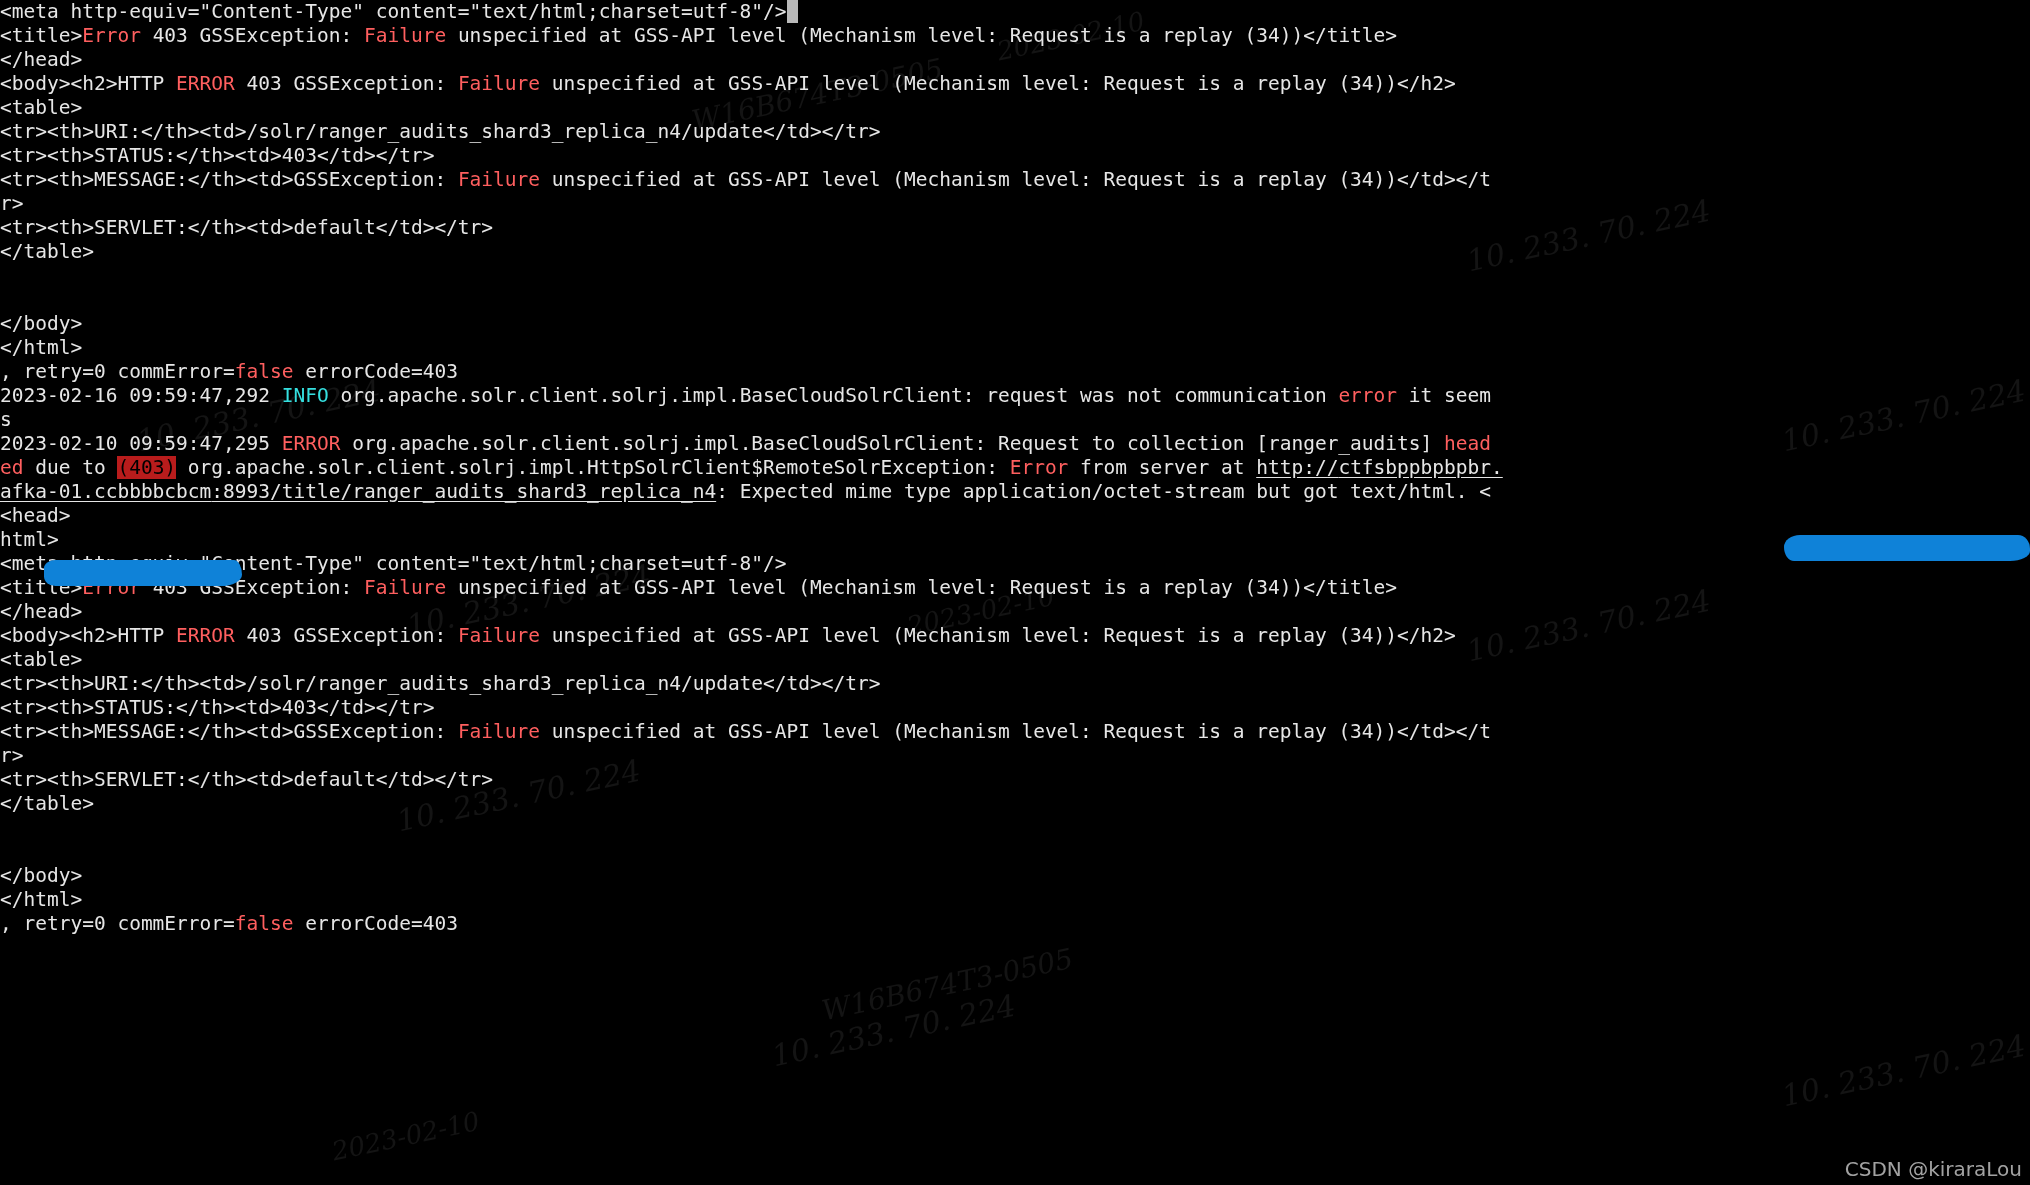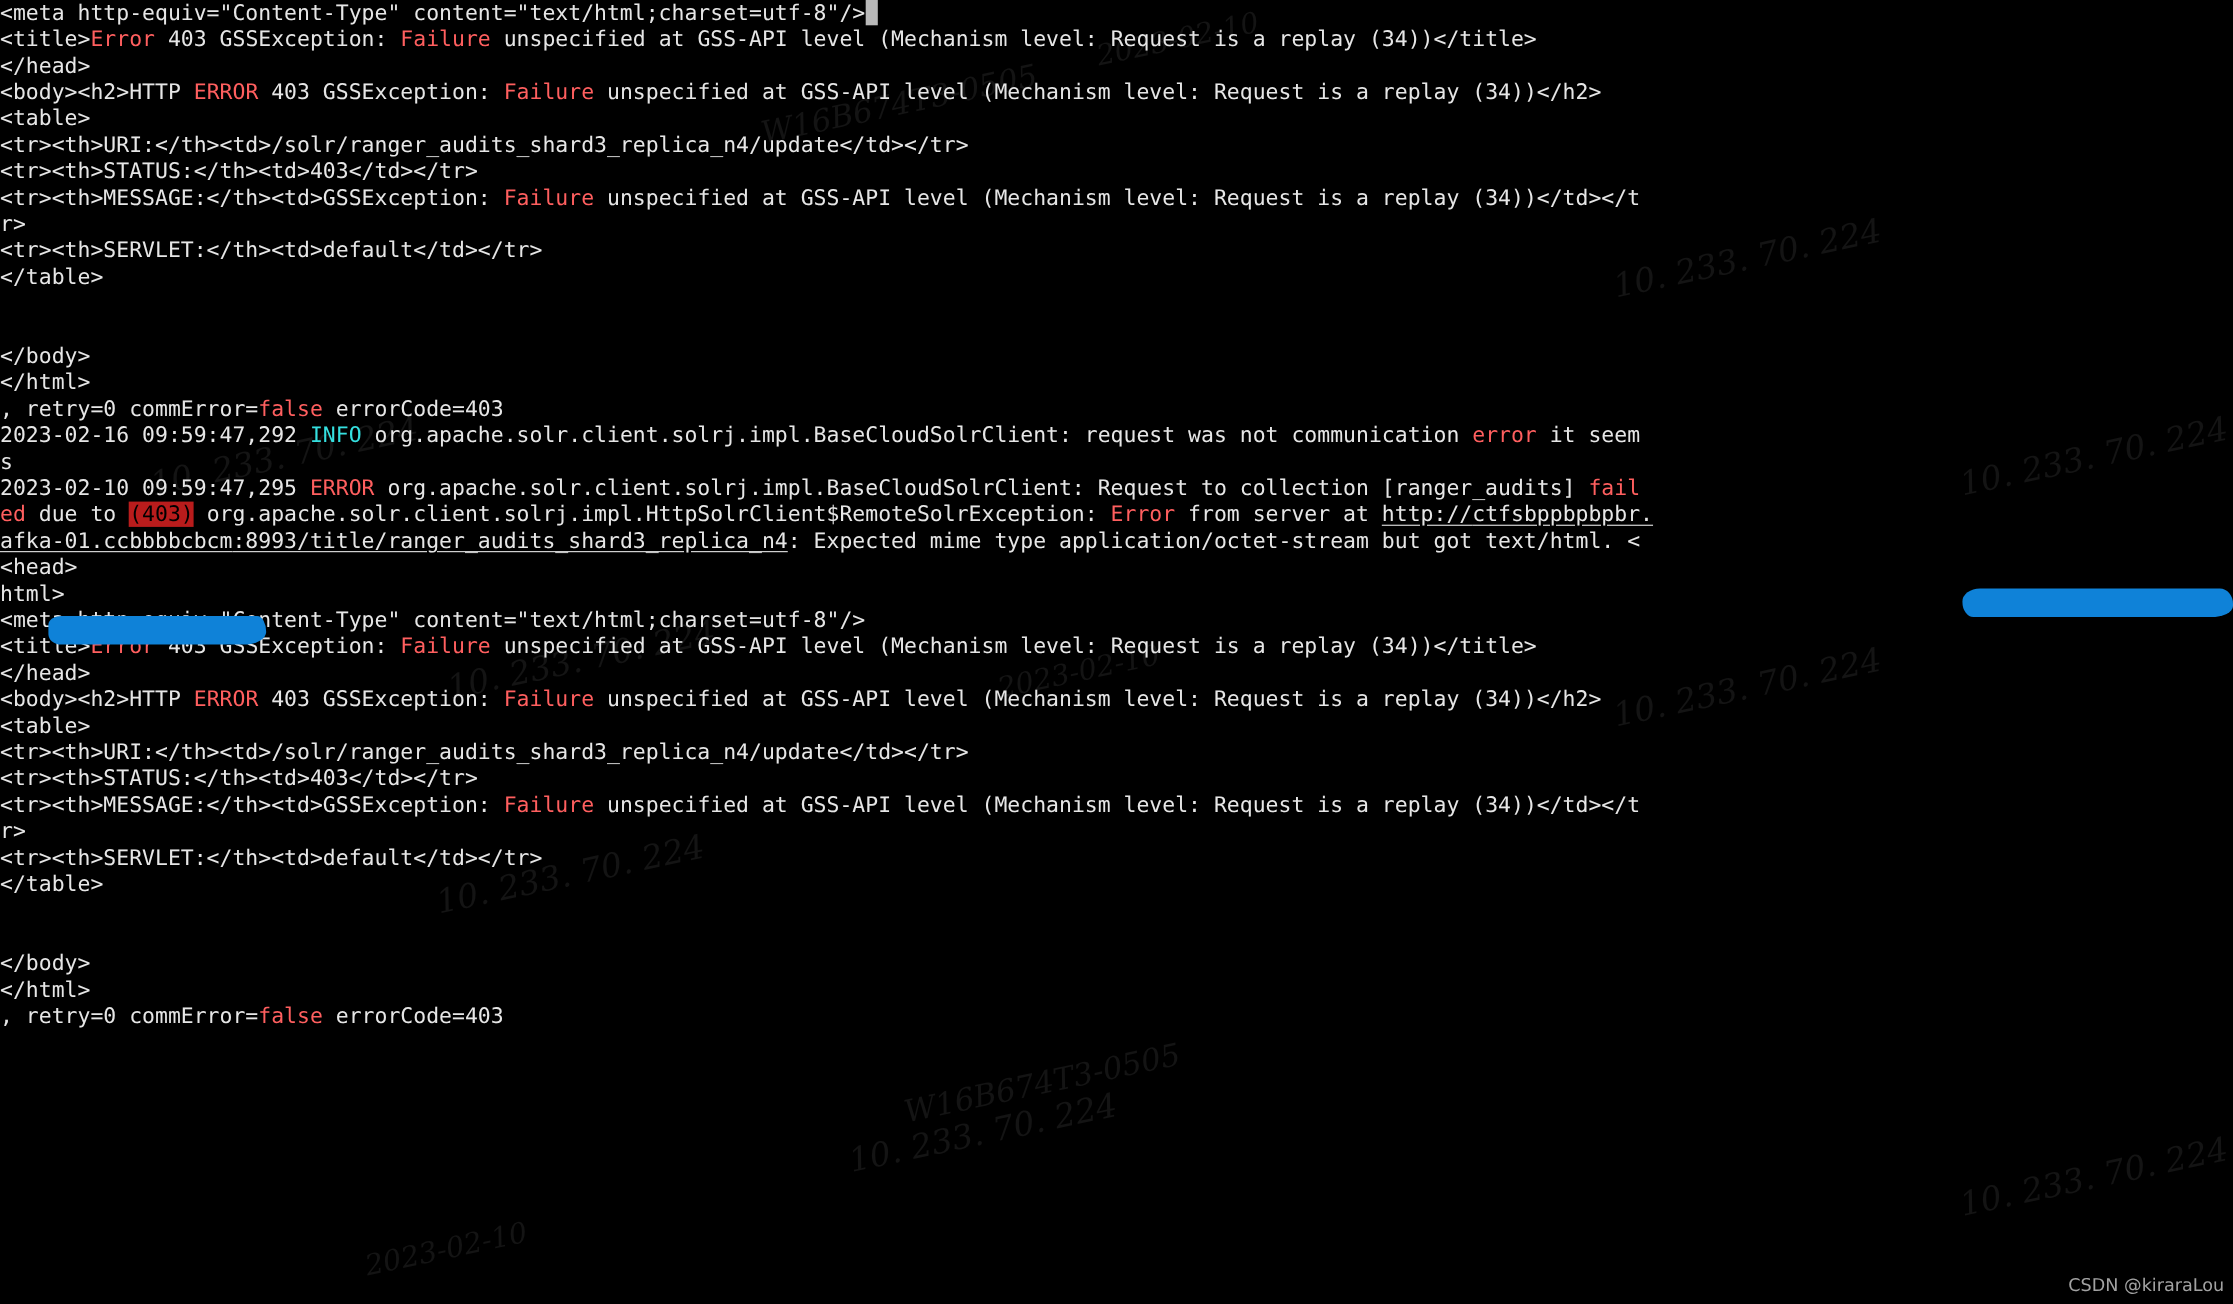--- a/index.html
+++ b/index.html
@@ -77,21 +77,21 @@
   }
   
   #csdn {
     position: absolute;
     right: 8px;
     bottom: 4px;
     z-index: 8;
     color: #d9d9d9;
     opacity: 0.75;
     font-family: "DejaVu Sans", "Liberation Sans", sans-serif;
-    font-size: 16px;
+    font-size: 20px;
     white-space: nowrap;
     user-select: none;
   }
 </style>
 </head>
 <body>
 
 <div id="screen">
 
   <div id="watermarks">
@@ -122,21 +122,21 @@
       <div class="line"><span>r&gt;</span></div>
       <div class="line"><span>&lt;tr&gt;&lt;th&gt;SERVLET:&lt;/th&gt;&lt;td&gt;default&lt;/td&gt;&lt;/tr&gt;</span></div>
       <div class="line"><span>&lt;/table&gt;</span></div>
       <div class="line">&nbsp;</div>
       <div class="line">&nbsp;</div>
       <div class="line"><span>&lt;/body&gt;</span></div>
       <div class="line"><span>&lt;/html&gt;</span></div>
       <div class="line"><span>, retry=0 commError=</span><span class="err">false</span><span> errorCode=403</span></div>
       <div class="line"><span>2023-02-16 09:59:47,292 </span><span class="info">INFO</span><span> org.apache.solr.client.solrj.impl.BaseCloudSolrClient: request was not communication </span><span class="err">error</span><span> it seem</span></div>
       <div class="line"><span>s</span></div>
-      <div class="line"><span>2023-02-10 09:59:47,295 </span><span class="err">ERROR</span><span> org.apache.solr.client.solrj.impl.BaseCloudSolrClient: Request to collection [ranger_audits] </span><span class="err">fail</span></div>
+      <div class="line"><span>2023-02-10 09:59:47,295 </span><span class="err">ERROR</span><span> org.apache.solr.client.solrj.impl.BaseCloudSolrClient: Request to collection [ranger_audits] </span><span class="err">head</span></div>
       <div class="line"><span class="err">ed</span><span> due to </span><span class="hl">(403)</span><span> org.apache.solr.client.solrj.impl.HttpSolrClient$RemoteSolrException: </span><span class="err">Error</span><span> from server at </span><span class="link">http://</span><span class="link">ctfsbppbpbpbr.</span></div>
       <div class="line"><span class="link">afka-01.ccbbbbcbcm</span><span class="link">:8993/title/ranger_audits_shard3_replica_n4</span><span>: Expected mime type application/octet-stream but got text/html. &lt;</span></div>
       <div class="line"><span>&lt;head&gt;</span></div>
       <div class="line"><span>html&gt;</span></div>
       <div class="line"><span>&lt;meta http-equiv="Content-Type" content="text/html;charset=utf-8"/&gt;</span></div>
       <div class="line"><span>&lt;title&gt;</span><span class="err">Error</span><span> 403 GSSException: </span><span class="err">Failure</span><span> unspecified at GSS-API level (Mechanism level: Request is a replay (34))&lt;/title&gt;</span></div>
       <div class="line"><span>&lt;/head&gt;</span></div>
       <div class="line"><span>&lt;body&gt;&lt;h2&gt;HTTP </span><span class="err">ERROR</span><span> 403 GSSException: </span><span class="err">Failure</span><span> unspecified at GSS-API level (Mechanism level: Request is a replay (34))&lt;/h2&gt;</span></div>
       <div class="line"><span>&lt;table&gt;</span></div>
       <div class="line"><span>&lt;tr&gt;&lt;th&gt;URI:&lt;/th&gt;&lt;td&gt;/solr/ranger_audits_shard3_replica_n4/update&lt;/td&gt;&lt;/tr&gt;</span></div>

